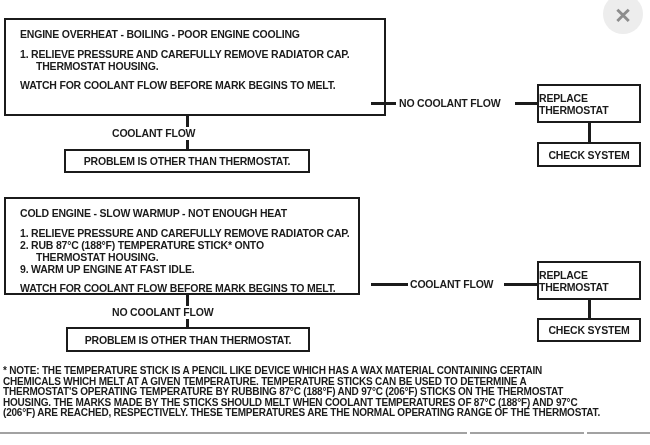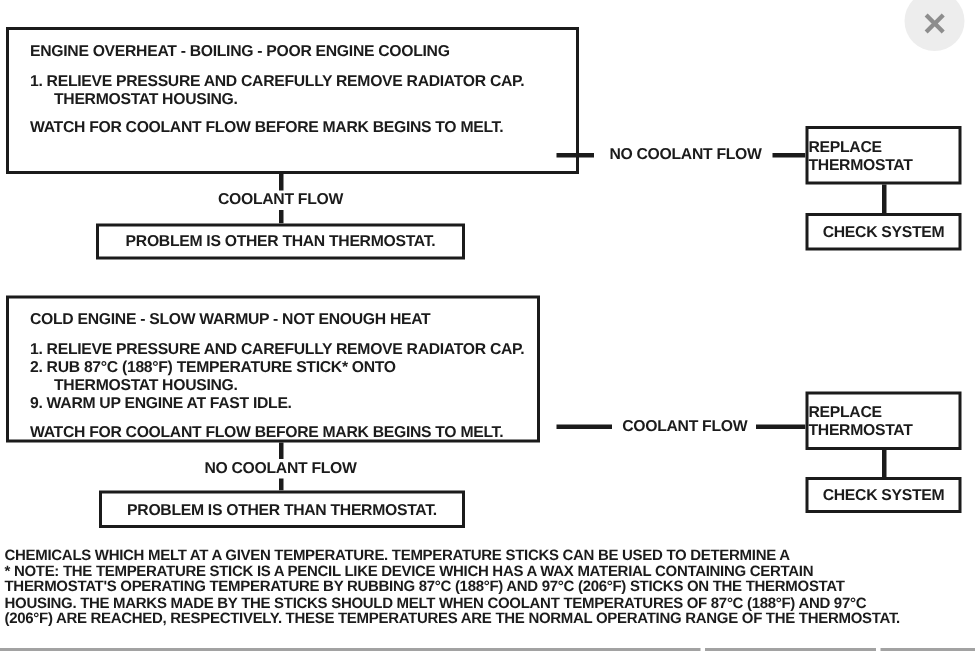--- a/index.html
+++ b/index.html
@@ -13,21 +13,21 @@
   }
   .box{
     position:absolute;border:2px solid #1b1b1b;background:#fff;box-sizing:border-box;
   }
   .main-box{padding:8px 6px 0 14px;}
   .box-title{font-size:10.5px;margin-bottom:8px;white-space:nowrap;}
   .step{font-size:10.5px;line-height:12px;white-space:nowrap;}
   .step-indent{padding-left:16px;}
   .watch{font-size:10.5px;margin-top:7px;white-space:nowrap;}
   .flow-label{
-    position:absolute;font-size:10.5px;text-align:center;white-space:nowrap;
+    position:absolute;font-size:10.5px;text-align:left;white-space:nowrap;
   }
   .vline{position:absolute;width:3px;background:#1b1b1b;}
   .hline{position:absolute;height:3px;background:#1b1b1b;}
   .result-box{
     display:flex;align-items:center;justify-content:center;text-align:left;
     font-size:10.5px;line-height:12px;
   }
   .close-btn{
     position:absolute;left:603px;top:-6px;width:40px;height:40px;border-radius:50%;
     background:#ededed;display:flex;align-items:center;justify-content:center;
@@ -79,22 +79,22 @@
   <div class="box result-box" style="left:66px;top:327px;width:244px;height:25px;">PROBLEM IS OTHER THAN THERMOSTAT.</div>
 
   <div class="hline" style="left:371px;top:283px;width:37px;"></div>
   <div class="flow-label" style="left:410px;top:278px;width:93px;">COOLANT FLOW</div>
   <div class="hline" style="left:504px;top:283px;width:33px;"></div>
   <div class="box result-box" style="left:537px;top:261px;width:104px;height:39px;">REPLACE THERMOSTAT</div>
   <div class="vline" style="left:588px;top:300px;height:18px;"></div>
   <div class="box result-box" style="left:537px;top:318px;width:104px;height:24px;">CHECK SYSTEM</div>
 
   <div class="footnote">
+    <div>* NOTE: THE TEMPERATURE STICK IS A PENCIL LIKE DEVICE WHICH HAS A WAX MATERIAL CONTAINING CERTAIN</div>
     <div>CHEMICALS WHICH MELT AT A GIVEN TEMPERATURE. TEMPERATURE STICKS CAN BE USED TO DETERMINE A</div>
-    <div>* NOTE: THE TEMPERATURE STICK IS A PENCIL LIKE DEVICE WHICH HAS A WAX MATERIAL CONTAINING CERTAIN</div>
     <div>THERMOSTAT'S OPERATING TEMPERATURE BY RUBBING 87°C (188°F) AND 97°C (206°F) STICKS ON THE THERMOSTAT</div>
     <div>HOUSING. THE MARKS MADE BY THE STICKS SHOULD MELT WHEN COOLANT TEMPERATURES OF 87°C (188°F) AND 97°C</div>
     <div>(206°F) ARE REACHED, RESPECTIVELY. THESE TEMPERATURES ARE THE NORMAL OPERATING RANGE OF THE THERMOSTAT.</div>
   </div>
 
   <div class="divider-seg" style="left:0;width:467px;"></div>
   <div class="divider-seg" style="left:470px;width:114px;"></div>
   <div class="divider-seg" style="left:587px;width:63px;"></div>
 
   <div class="close-btn">

